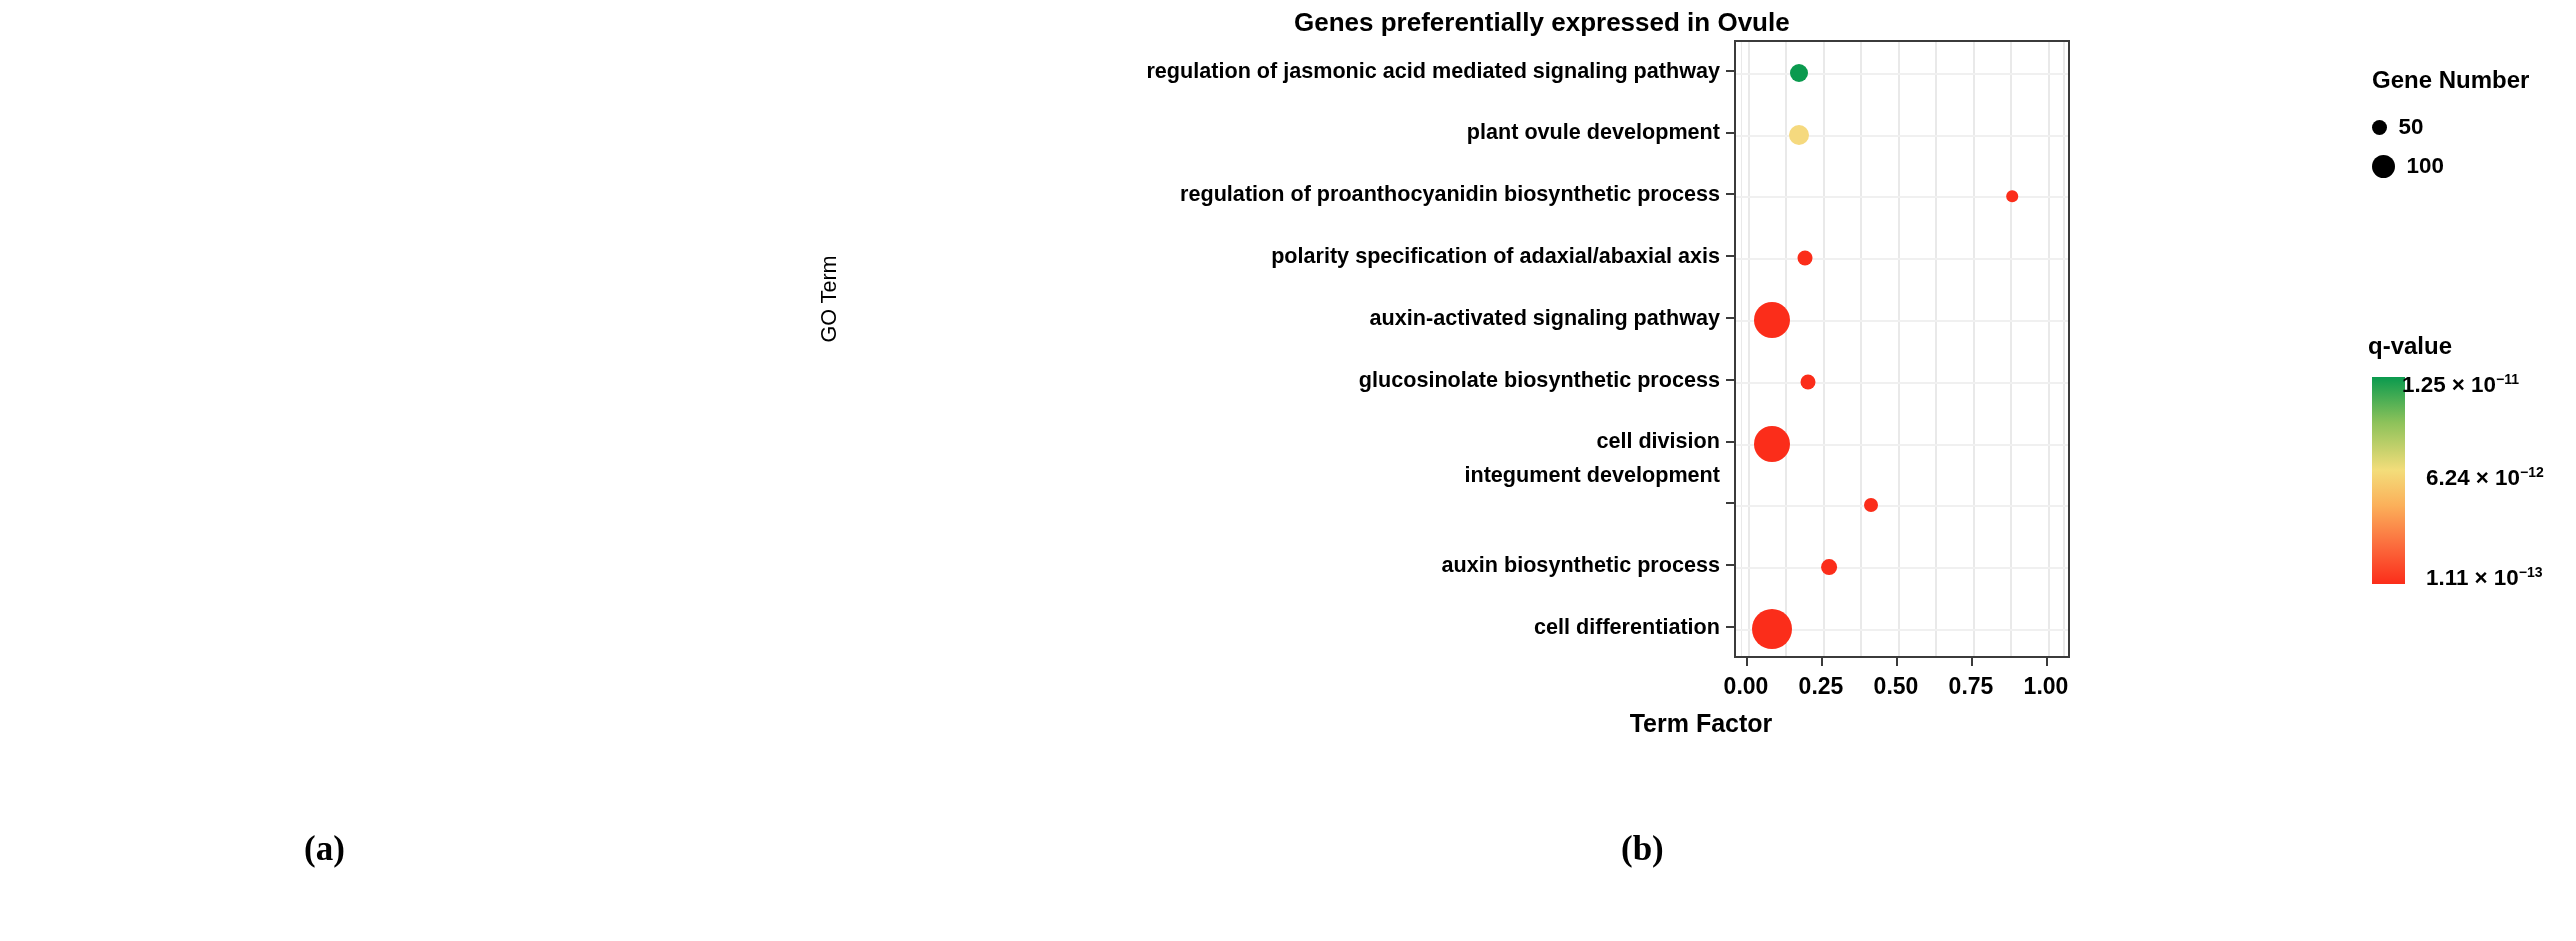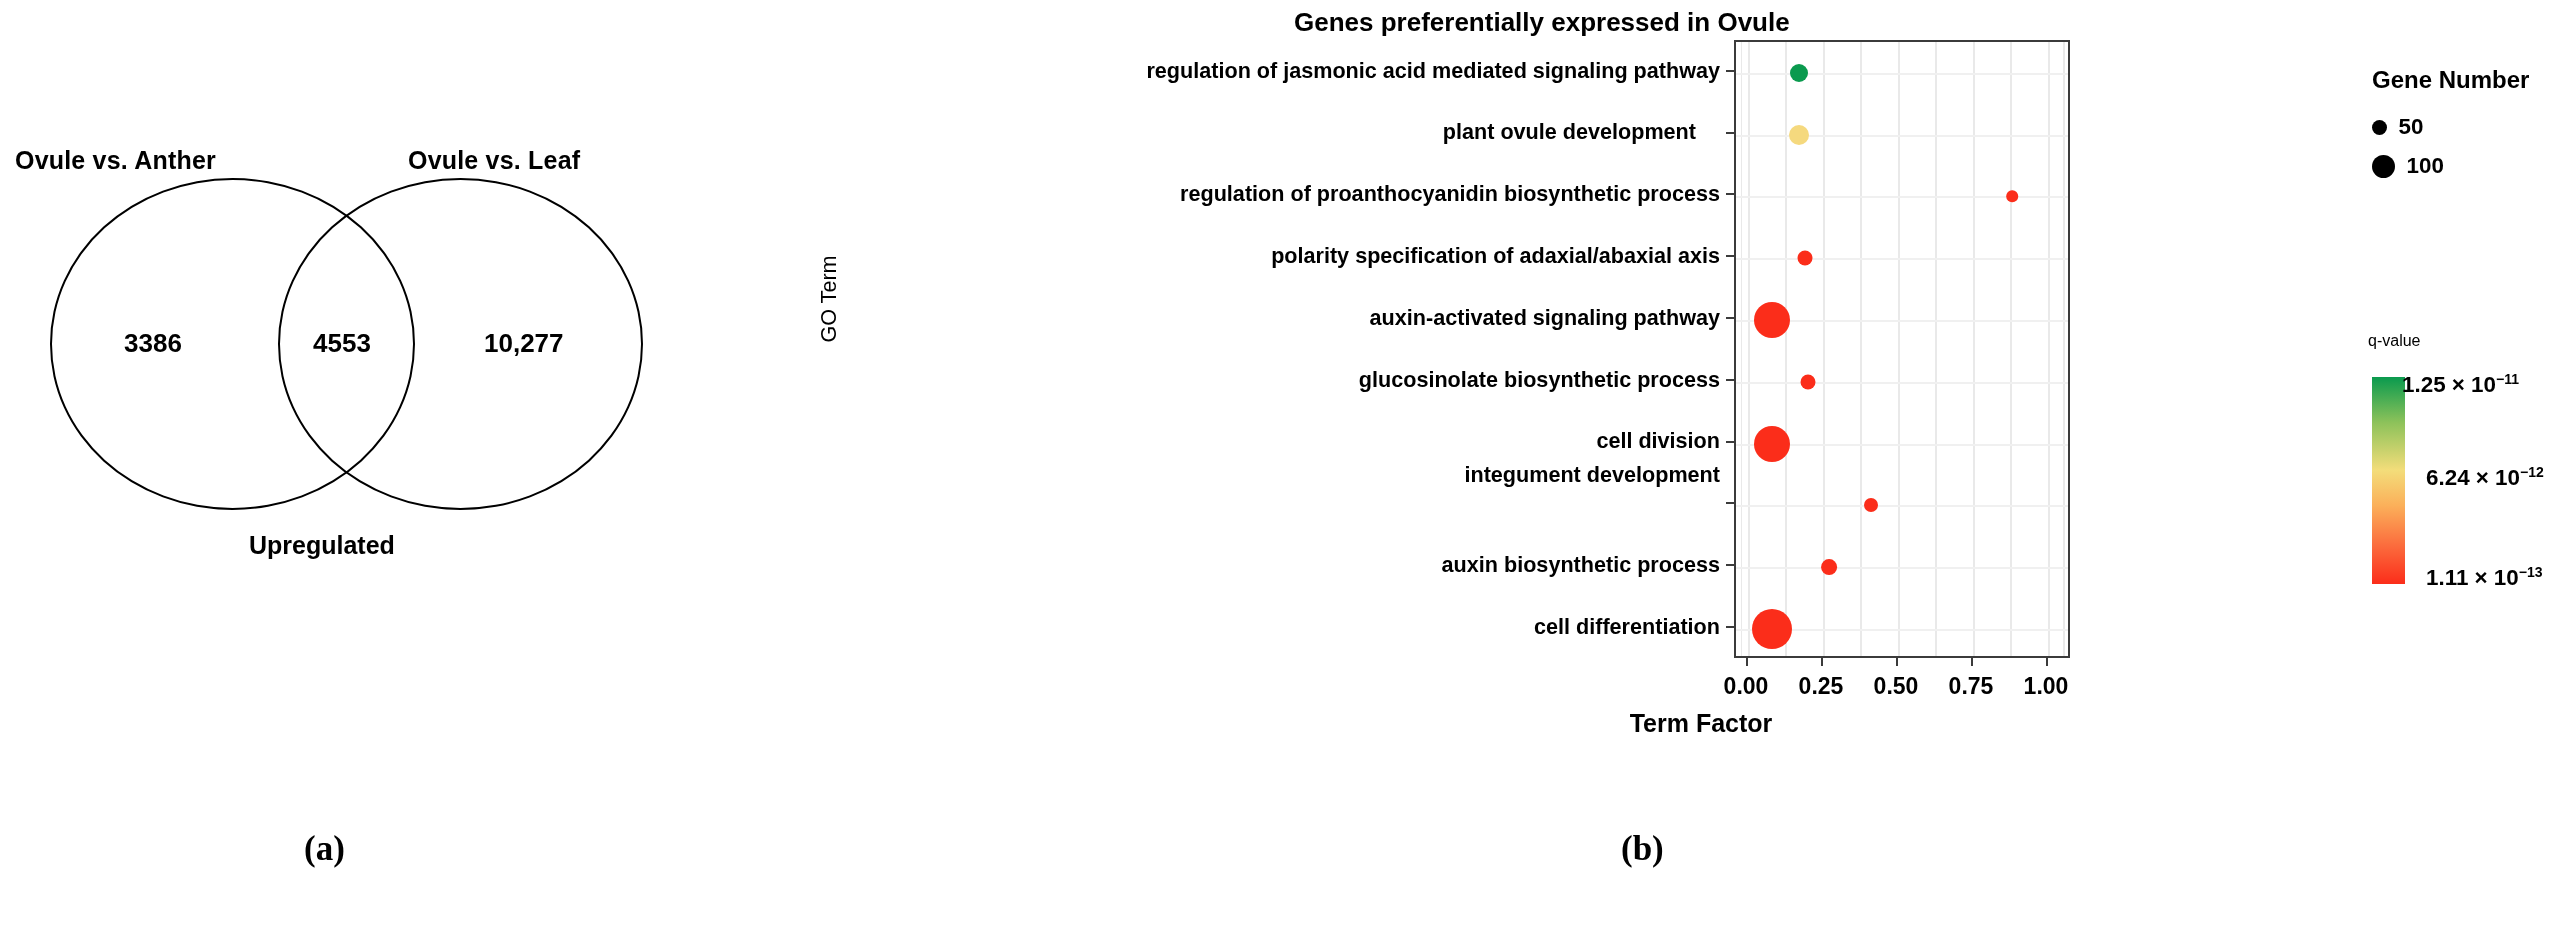--- a/index.html
+++ b/index.html
@@ -34,44 +34,31 @@
   .go-term-label{position:absolute;right:0;font-weight:bold;font-size:21.6px;white-space:nowrap;transform:translateY(-50%);text-align:right;}
   .y-tick{position:absolute;width:7.5px;height:1.7px;background:#3b3b3b;}
   .x-tick{position:absolute;width:1.7px;height:8.3px;background:#3b3b3b;}
   .x-tick-label{position:absolute;font-weight:bold;font-size:23px;transform:translateX(-50%);white-space:nowrap;}
 
   
   #legend-size-title{position:absolute;left:1592px;top:66px;font-weight:bold;font-size:24px;white-space:nowrap;}
   .legend-size-row{position:absolute;left:1592px;display:flex;align-items:center;}
   .legend-size-dot{background:#000;border-radius:50%;display:inline-block;}
   .legend-size-text{font-weight:bold;font-size:22.4px;margin-left:11.6px;}
-  #legend-color-title{position:absolute;left:1588px;top:332px;font-weight:normal;font-size:16px;white-space:nowrap;}
+  #legend-color-title{position:absolute;left:1588px;top:332px;font-weight:bold;font-size:24px;white-space:nowrap;}
   #colorbar{position:absolute;left:1592px;top:377px;width:33px;height:207px;
             background:linear-gradient(to bottom,#0a9a4e 0%,#8dc25a 22%,#f3dd7a 45%,#fbb05a 62%,#fb6a3c 82%,#fb2d1a 100%);}
   .colorbar-label{position:absolute;font-weight:bold;font-size:22.4px;white-space:nowrap;}
   .sup{font-size:14px;vertical-align:super;}
 </style>
 </head>
 <body>
 
 <div class="fig">
 
-  <div id="panel-a">
-    <div class="venn-label" id="venn-label-left">Ovule vs. Anther</div>
-    <div class="venn-label" id="venn-label-right">Ovule vs. Leaf</div>
-
-    <div class="venn-circle" id="venn-circle-left"></div>
-    <div class="venn-circle" id="venn-circle-right"></div>
-
-    <div class="venn-count" id="venn-count-left">3386</div>
-    <div class="venn-count" id="venn-count-center">4553</div>
-    <div class="venn-count" id="venn-count-right">10,277</div>
-
-    <div id="venn-caption">Upregulated</div>
-  </div>
 
   <div id="panel-a-label">(a)</div>
 
   <div id="panel-b">
     <div id="plot-title">Genes preferentially expressed in Ovule</div>
     <div id="y-axis-title">GO Term</div>
     <div id="x-axis-title">Term Factor</div>
 
     <div id="plot-area">
         <div class="gridline-v" style="left: 12px;"></div>
@@ -101,21 +88,21 @@
         <div class="bubble" title="polarity specification of adaxial/abaxial axis" style="left: 69px; top: 216px; width: 15px; height: 15px; background: rgb(251, 45, 26);"></div>
         <div class="bubble" title="auxin-activated signaling pathway" style="left: 36px; top: 278px; width: 36px; height: 36px; background: rgb(251, 45, 26);"></div>
         <div class="bubble" title="glucosinolate biosynthetic process" style="left: 72px; top: 340px; width: 15px; height: 15px; background: rgb(251, 45, 26);"></div>
         <div class="bubble" title="cell division" style="left: 36px; top: 402px; width: 36px; height: 36px; background: rgb(251, 45, 26);"></div>
         <div class="bubble" title="integument development" style="left: 135px; top: 463px; width: 14px; height: 14px; background: rgb(251, 45, 26);"></div>
         <div class="bubble" title="auxin biosynthetic process" style="left: 93px; top: 525px; width: 15.8px; height: 15.8px; background: rgb(251, 45, 26);"></div>
         <div class="bubble" title="cell differentiation" style="left: 36px; top: 587px; width: 40px; height: 40px; background: rgb(251, 45, 26);"></div>
       </div>
     <div id="go-term-labels">
         <div class="go-term-label" style="right: 856px; top: 71px;">regulation of jasmonic acid mediated signaling pathway</div>
-        <div class="go-term-label" style="right: 880px; top: 132px;">plant ovule development</div>
+        <div class="go-term-label" style="right: 856px; top: 132px;">plant ovule development</div>
         <div class="go-term-label" style="right: 856px; top: 194px;">regulation of proanthocyanidin biosynthetic process</div>
         <div class="go-term-label" style="right: 856px; top: 256px;">polarity specification of adaxial/abaxial axis</div>
         <div class="go-term-label" style="right: 856px; top: 318px;">auxin-activated signaling pathway</div>
         <div class="go-term-label" style="right: 856px; top: 380px;">glucosinolate biosynthetic process</div>
         <div class="go-term-label" style="right: 856px; top: 441px;">cell division</div>
         <div class="go-term-label" style="right: 856px; top: 475px;">integument development</div>
         <div class="go-term-label" style="right: 856px; top: 565px;">auxin biosynthetic process</div>
         <div class="go-term-label" style="right: 856px; top: 627px;">cell differentiation</div>
       </div>
     <div id="ticks-layer">

